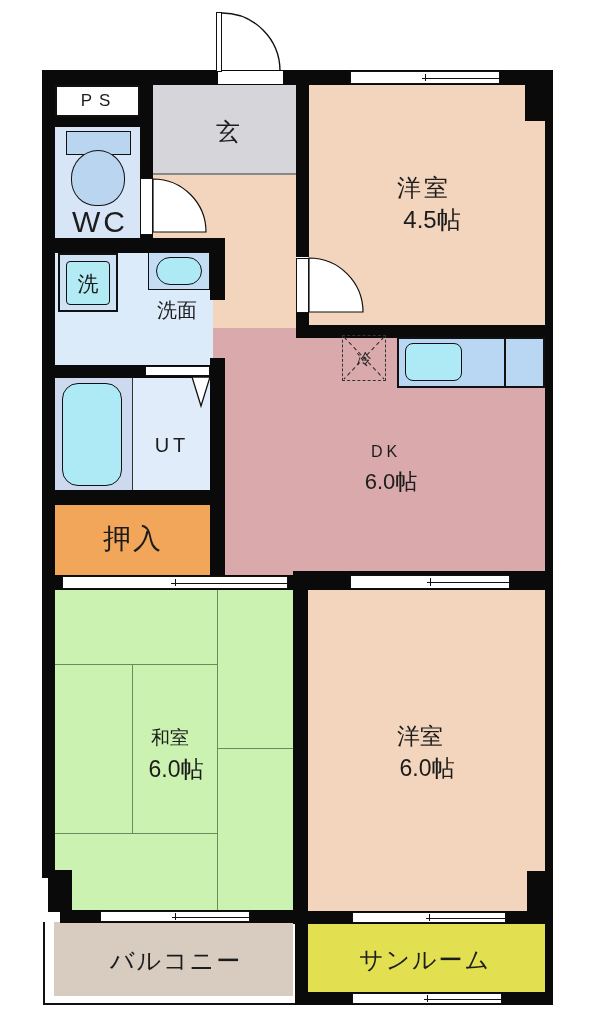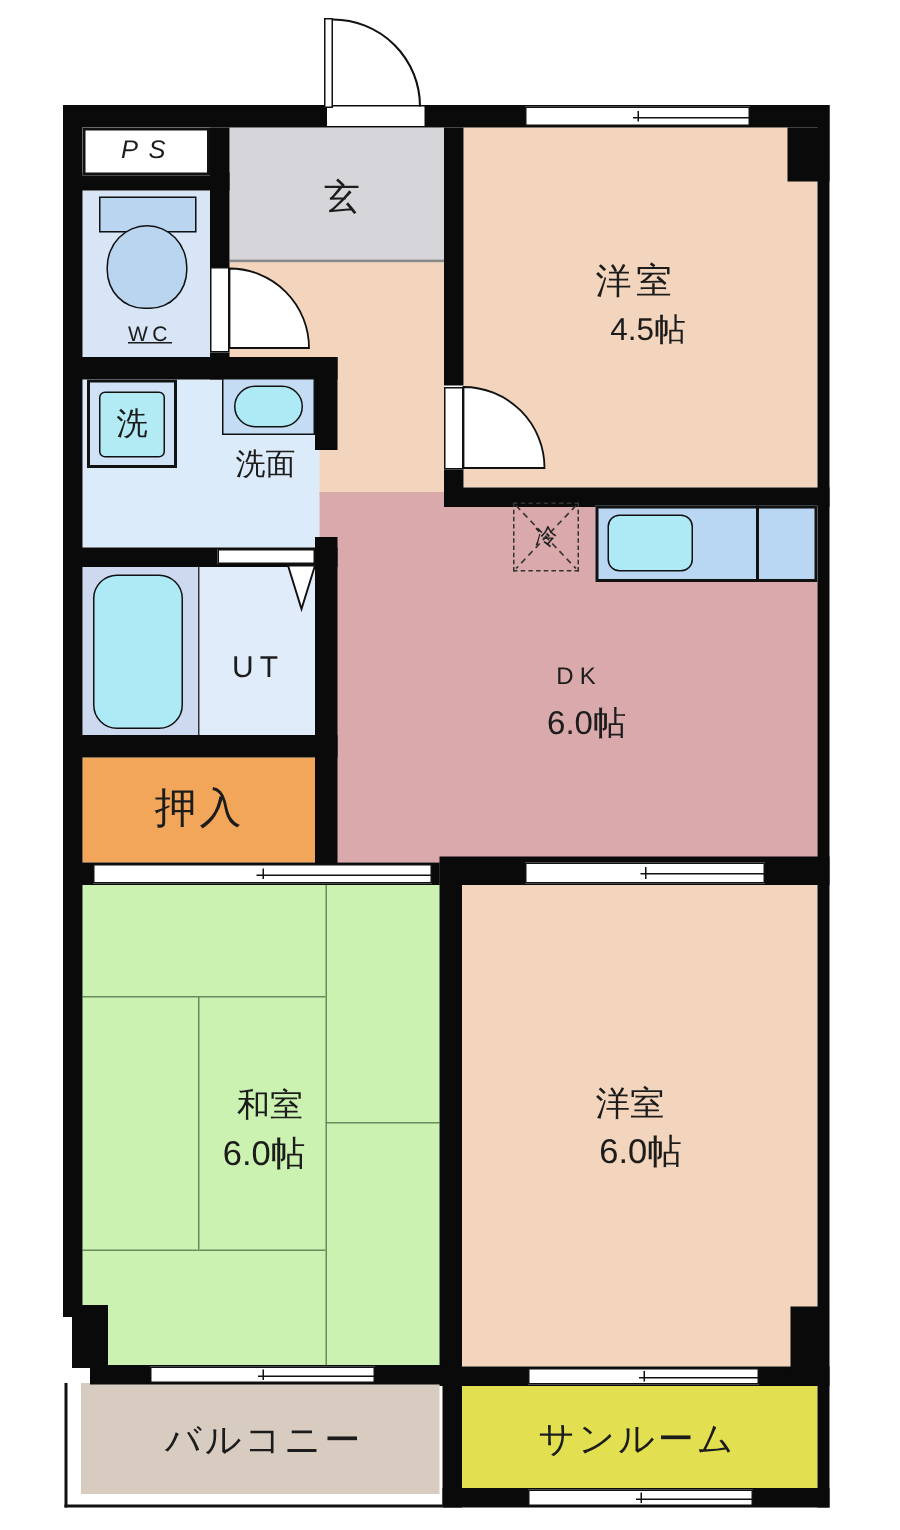--- a/index.html
+++ b/index.html
@@ -100,32 +100,32 @@
 
   <svg class="overlay" width="600" height="1020" viewBox="0 0 600 1020">
     <path d="M 222,13 A 58,58 0 0 1 280,71" fill="none" stroke="#111" stroke-width="1.4"></path>
     <path d="M 153,179 A 53,53 0 0 1 206,232 L 153,232 Z" fill="#fff" stroke="#111" stroke-width="1.2"></path>
     <path d="M 309,258 A 54,54 0 0 1 363,312 L 309,312 Z" fill="#fff" stroke="#111" stroke-width="1.2"></path>
     <polygon points="192,377 210,377 201,406" fill="#fff" stroke="#111" stroke-width="1.3"></polygon>
     <line x1="344" y1="337" x2="384" y2="379" stroke="#333" stroke-width="1.1" stroke-dasharray="4 3"></line>
     <line x1="384" y1="337" x2="344" y2="379" stroke="#333" stroke-width="1.1" stroke-dasharray="4 3"></line>
   </svg>
 
-  <div class="lbl" style="left:99px;top:100px;font-size:17px;letter-spacing:7px;font-style:italic;">PS</div>
+  <div class="lbl" style="left:99px;top:100px;font-size:17px;letter-spacing:7px;">PS</div>
   <div class="lbl" style="left:228px;top:132px;font-size:24px;">玄</div>
-  <div class="lbl" style="left:100px;top:222px;font-size:14px;letter-spacing:3px;text-decoration:underline;">WC</div>
+  <div class="lbl" style="left:100px;top:222px;font-size:30px;letter-spacing:3px;">WC</div>
   <div class="lbl" style="left:88px;top:283px;font-size:21px;">洗</div>
   <div class="lbl" style="left:177px;top:310px;font-size:20px;">洗面</div>
   <div class="lbl" style="left:172px;top:445px;font-size:20px;letter-spacing:4px;">UT</div>
   <div class="lbl" style="left:133px;top:539px;font-size:28px;letter-spacing:2px;">押入</div>
   <div class="lbl" style="left:364px;top:358px;font-size:15px;">冷</div>
   <div class="lbl" style="left:386px;top:452px;font-size:16px;letter-spacing:4px;">DK</div>
   <div class="lbl" style="left:391px;top:482px;font-size:22px;">6.0帖</div>
   <div class="lbl" style="left:424px;top:188px;font-size:24px;letter-spacing:3px;">洋室</div>
-  <div class="lbl" style="left:432px;top:220px;font-size:21px;">4.5帖</div>
-  <div class="lbl" style="left:180px;top:737px;font-size:22px;">和室</div>
+  <div class="lbl" style="left:432px;top:220px;font-size:24px;">4.5帖</div>
+  <div class="lbl" style="left:170px;top:737px;font-size:19px;">和室</div>
   <div class="lbl" style="left:176px;top:769px;font-size:23px;">6.0帖</div>
   <div class="lbl" style="left:420px;top:736px;font-size:23px;">洋室</div>
   <div class="lbl" style="left:427px;top:768px;font-size:23px;">6.0帖</div>
   <div class="lbl" style="left:176px;top:961px;font-size:24px;letter-spacing:2px;">バルコニー</div>
   <div class="lbl" style="left:425px;top:960px;font-size:24px;letter-spacing:2px;">サンルーム</div>
 
 </div>
 
 </body></html>

